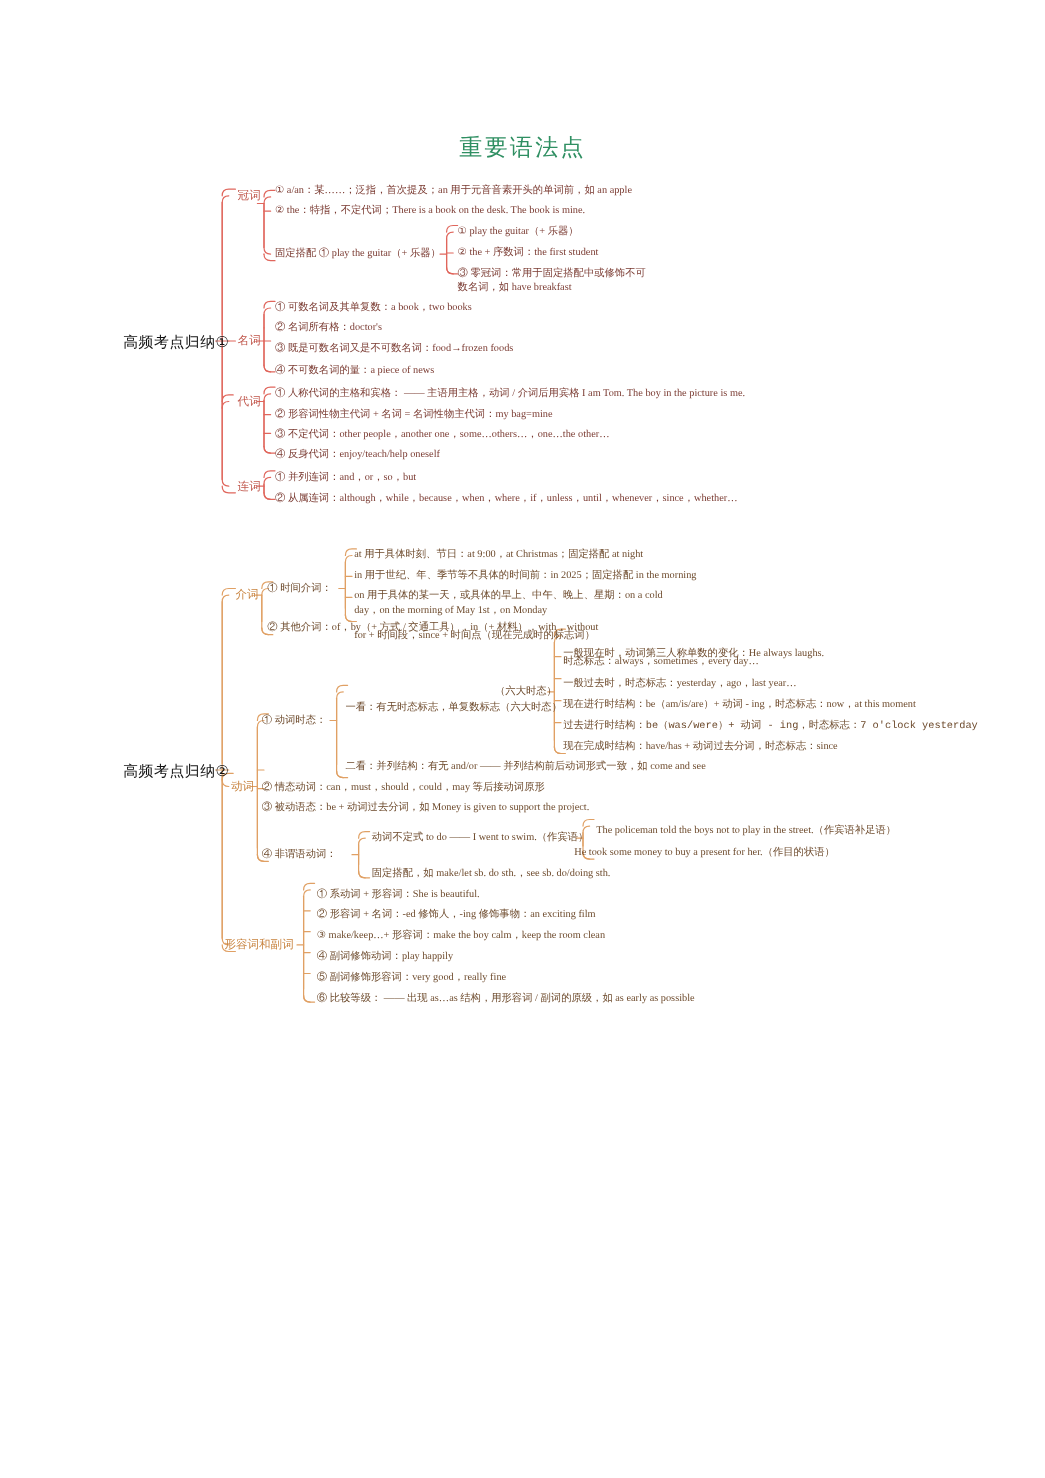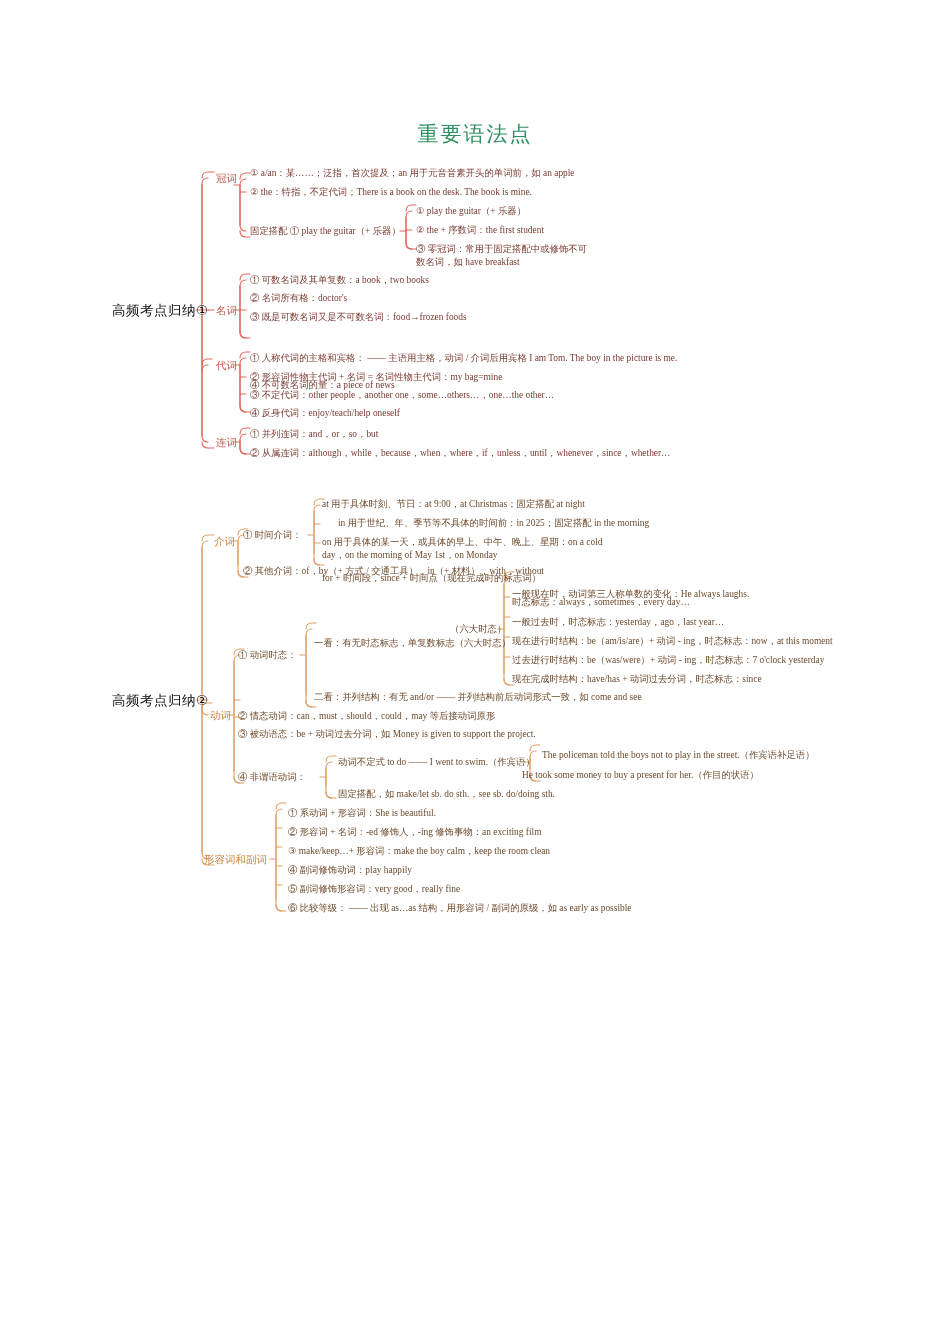--- a/index.html
+++ b/index.html
@@ -174,56 +174,56 @@
   <div class="node leaf-r" style="left:250px;top:186px;">② the：特指，不定代词；There is a book on the desk. The book is mine.</div>
   <div class="node leaf-r" style="left:250px;top:225px;">固定搭配 ① play the guitar（+ 乐器）</div>
 
   <div class="node leaf-r" style="left:416px;top:205px;">① play the guitar（+ 乐器）</div>
   <div class="node leaf-r" style="left:416px;top:224px;">② the + 序数词：the first student</div>
   <div class="node leaf-r wrap" style="left:416px;top:243px;width:180px;">③ 零冠词：常用于固定搭配中或修饰不可数名词，如 have breakfast</div>
 
   <div class="node leaf-r" style="left:250px;top:274px;">① 可数名词及其单复数：a book，two books</div>
   <div class="node leaf-r" style="left:250px;top:292px;">② 名词所有格：doctor's</div>
   <div class="node leaf-r" style="left:250px;top:311px;">③ 既是可数名词又是不可数名词：food→frozen foods</div>
-  <div class="node leaf-r" style="left:250px;top:331px;margin-top:48px;">④ 不可数名词的量：a piece of news</div>
+  <div class="node leaf-r" style="left:250px;top:331px;">④ 不可数名词的量：a piece of news</div>
 
   <div class="node leaf-r" style="left:250px;top:352px;">① 人称代词的主格和宾格： —— 主语用主格，动词 / 介词后用宾格 I am Tom. The boy in the picture is me.</div>
   <div class="node leaf-r" style="left:250px;top:371px;">② 形容词性物主代词 + 名词 = 名词性物主代词：my bag=mine</div>
   <div class="node leaf-r" style="left:250px;top:389px;">③ 不定代词：other people，another one，some…others…，one…the other…</div>
   <div class="node leaf-r" style="left:250px;top:407px;">④ 反身代词：enjoy/teach/help oneself</div>
 
   <div class="node leaf-r" style="left:250px;top:428px;">① 并列连词：and，or，so，but</div>
   <div class="node leaf-r" style="left:250px;top:447px;">② 从属连词：although，while，because，when，where，if，unless，until，whenever，since，whether…</div>
 
   <div class="node cat-o" style="left:214px;top:535px;">介词</div>
   <div class="node cat-o" style="left:210px;top:709px;">动词</div>
   <div class="node cat-o" style="left:204px;top:853px;">形容词和副词</div>
 
   <div class="node leaf-o" style="left:243px;top:529px;">① 时间介词：</div>
   <div class="node leaf-o" style="left:243px;top:565px;">② 其他介词：of，by（+ 方式 / 交通工具），in（+ 材料），with，without</div>
 
   <div class="node leaf-o" style="left:322px;top:498px;">at 用于具体时刻、节日：at 9:00，at Christmas；固定搭配 at night</div>
-  <div class="node leaf-o" style="left:322px;top:517px;margin-left:16px;">in 用于世纪、年、季节等不具体的时间前：in 2025；固定搭配 in the morning</div>
+  <div class="node leaf-o" style="left:322px;top:517px;">in 用于世纪、年、季节等不具体的时间前：in 2025；固定搭配 in the morning</div>
   <div class="node leaf-o wrap" style="left:322px;top:536px;width:290px;">on 用于具体的某一天，或具体的早上、中午、晚上、星期：on a cold day，on the morning of May 1st，on Monday</div>
   <div class="node leaf-o" style="left:322px;top:572px;">for + 时间段，since + 时间点（现在完成时的标志词）</div>
 
   <div class="node leaf-o" style="left:238px;top:649px;">① 动词时态：</div>
   <div class="node leaf-o" style="left:238px;top:710px;">② 情态动词：can，must，should，could，may 等后接动词原形</div>
   <div class="node leaf-o" style="left:238px;top:728px;">③ 被动语态：be + 动词过去分词，如 Money is given to support the project.</div>
   <div class="node leaf-o" style="left:238px;top:771px;">④ 非谓语动词：</div>
 
   <div class="node leaf-o" style="left:314px;top:623px;margin-top:14px;">一看：有无时态标志，单复数标志（六大时态）</div>
   <div class="node leaf-o" style="left:314px;top:691px;">二看：并列结构：有无 and/or —— 并列结构前后动词形式一致，如 come and see</div>
 
   <div class="node leaf-o" style="left:450px;top:623px;">（六大时态）</div>
   <div class="node leaf-o" style="left:512px;top:588px;">一般现在时，动词第三人称单数的变化：He always laughs.</div>
   <div class="node leaf-o" style="left:512px;top:596px;">时态标志：always，sometimes，every day…</div>
   <div class="node leaf-o" style="left:512px;top:616px;">一般过去时，时态标志：yesterday，ago，last year…</div>
   <div class="node leaf-o" style="left:512px;top:635px;">现在进行时结构：be（am/is/are）+ 动词 - ing，时态标志：now，at this moment</div>
-  <div class="node leaf-o" style="left:512px;top:654px;">过去进行时结构：be（was/were）+ 动词 - ing，时态标志：7 o'clock yesterday</div>
+  <div class="node leaf-o" style="left:512px;top:654px;font-family:Liberation Mono, monospace;">过去进行时结构：be（was/were）+ 动词 - ing，时态标志：7 o'clock yesterday</div>
   <div class="node leaf-o" style="left:512px;top:673px;">现在完成时结构：have/has + 动词过去分词，时态标志：since</div>
 
   <div class="node leaf-o" style="left:338px;top:756px;">动词不定式 to do —— I went to swim.（作宾语）</div>
   <div class="node leaf-o" style="left:338px;top:788px;">固定搭配，如 make/let sb. do sth.，see sb. do/doing sth.</div>
   <div class="node leaf-o" style="left:542px;top:749px;">The policeman told the boys not to play in the street.（作宾语补足语）</div>
   <div class="node leaf-o" style="left:522px;top:769px;">He took some money to buy a present for her.（作目的状语）</div>
 
   <div class="node leaf-o" style="left:288px;top:807px;">① 系动词 + 形容词：She is beautiful.</div>
   <div class="node leaf-o" style="left:288px;top:826px;">② 形容词 + 名词：-ed 修饰人，-ing 修饰事物：an exciting film</div>
   <div class="node leaf-o" style="left:288px;top:845px;">③ make/keep…+ 形容词：make the boy calm，keep the room clean</div>

